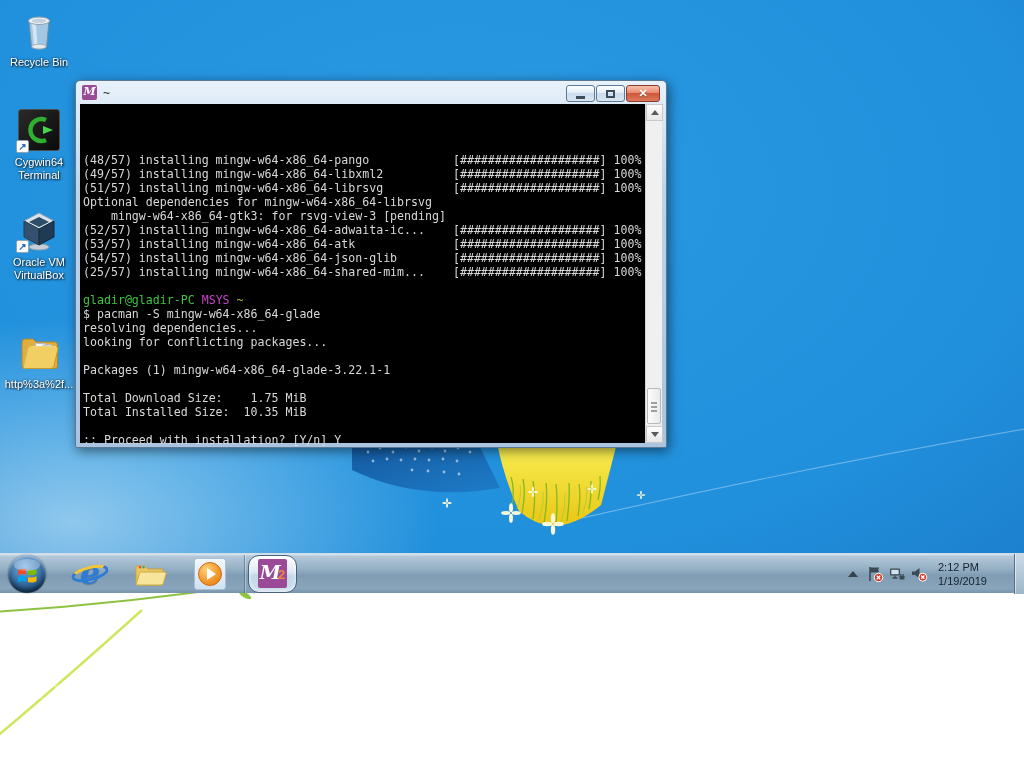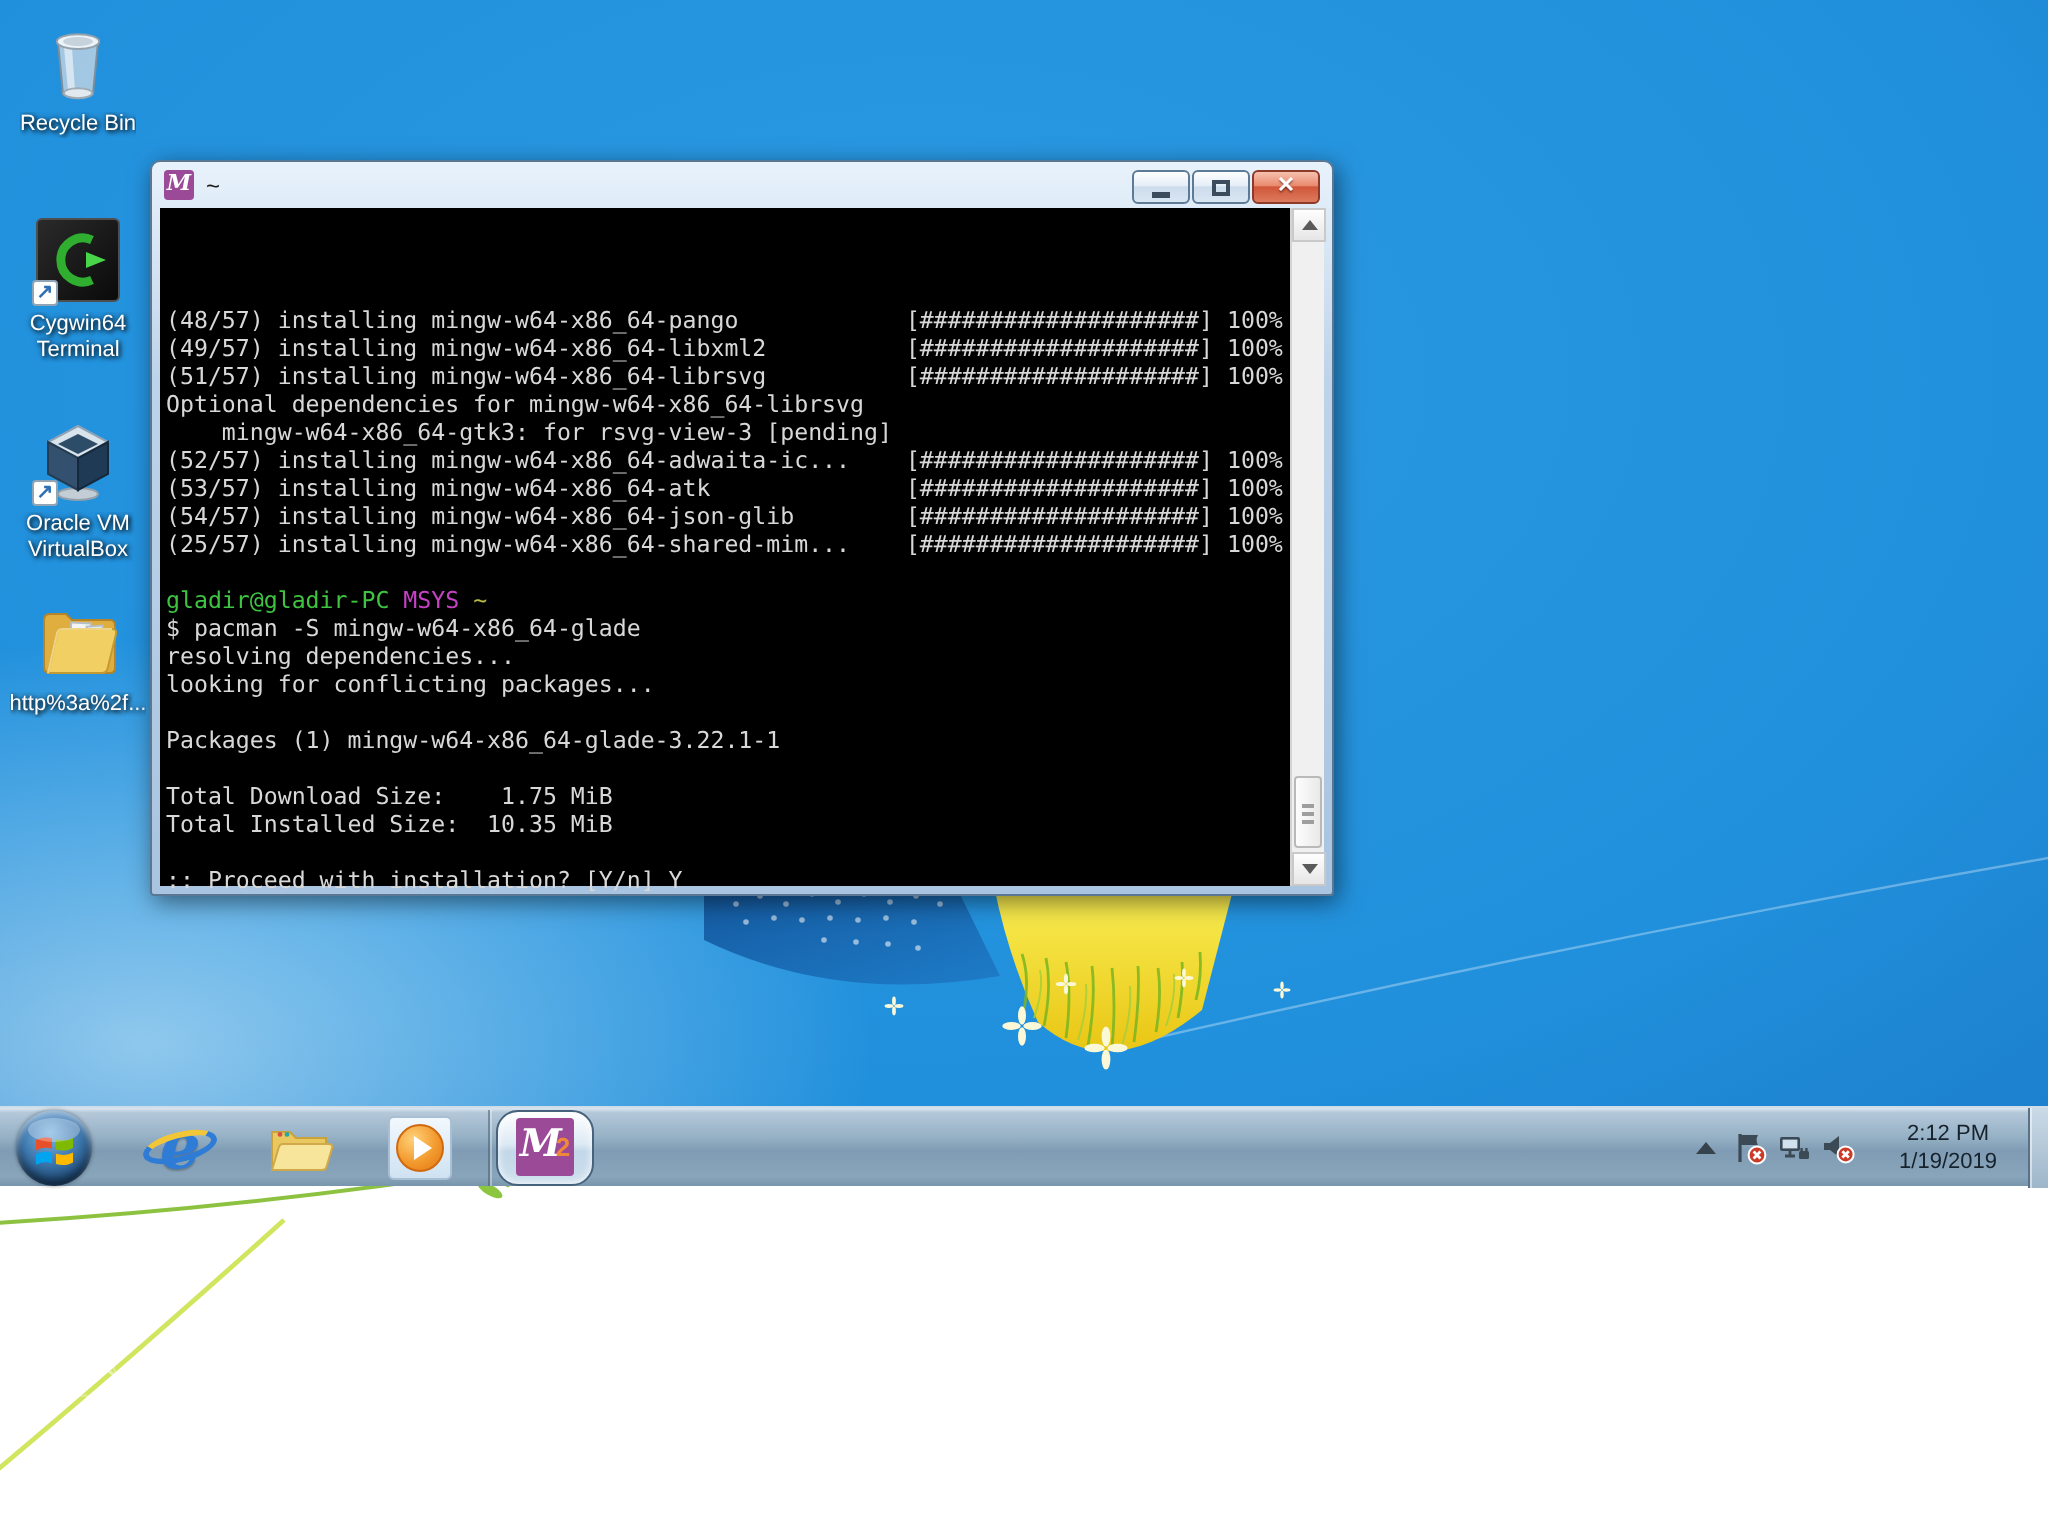--- a/index.html
+++ b/index.html
@@ -7,21 +7,21 @@
   .desktop {
     position:relative; width:1024px; height:593px;
     background:
       radial-gradient(ellipse 760px 420px at 7% 88%, rgba(235,250,255,.55), rgba(235,250,255,0) 48%),
       radial-gradient(ellipse 1500px 950px at 45% 32%, #2b9ae4 0%, #2190dc 38%, #176fc0 72%, #0e5aa6 100%);
   }
   .wp-art { position:absolute; inset:0; pointer-events:none; }
 
   
   .dicon { position:absolute; left:0; width:78px; display:flex; flex-direction:column; align-items:center; cursor:default; }
-  .di-0 { top:6px; } .di-1 { top:106px; } .di-2 { top:206px; } .di-3 { top:296px; }
+  .di-0 { top:6px; } .di-1 { top:106px; } .di-2 { top:206px; } .di-3 { top:328px; }
   .dicon .glyph { position:relative; width:48px; height:48px; display:flex; align-items:center; justify-content:center; }
   .dicon .dlabel {
     margin-top:2px; max-width:74px; text-align:center; color:#fff; font-size:11px; line-height:13px;
     text-shadow:1px 1px 2px rgba(0,0,0,.85), 0 0 3px rgba(0,0,0,.6);
     overflow:hidden; text-overflow:ellipsis; white-space:normal;
   }
   .di-3 .dlabel { white-space:nowrap; }
   .sc-badge {
     position:absolute; left:1px; bottom:1px; width:13px; height:13px; background:#fff;
     border:1px solid #90a4b6; border-radius:2px; font-size:10px; line-height:11px; font-weight:bold;
@@ -92,21 +92,21 @@
   .ie-wrap { position:relative; width:36px; height:36px; }
   .ie-e { position:absolute; left:8px; top:-1px; font:italic bold 32px/36px "DejaVu Serif",serif; color:#2f7cd6; text-shadow:0 1px 1px rgba(0,0,0,.25); }
   .ie-ring { position:absolute; left:-1px; top:10px; width:38px; height:15px; border:3px solid #2f7cd6; border-radius:50%; transform:rotate(-14deg); border-top-color:#f3c637; }
 
   .wmp-box { width:32px; height:32px; border:1px solid #a8bfd4; border-radius:3px; background:linear-gradient(180deg,#f2f8fd,#cfe2f2); display:flex; align-items:center; justify-content:center; }
   .wmp-circ { width:24px; height:24px; border-radius:50%; background:radial-gradient(circle at 35% 30%, #ffd27a, #f29a2e 55%, #e27612); border:1px solid #cf6a10; display:flex; align-items:center; justify-content:center; }
   .wmp-tri { width:0; height:0; border-left:9px solid #fff; border-top:6px solid transparent; border-bottom:6px solid transparent; margin-left:3px; }
 
   .tray { margin-left:auto; display:flex; align-items:center; height:40px; }
   .tray-ico { width:22px; height:40px; display:flex; align-items:center; justify-content:center; }
-  .clock { width:72px; text-align:center; font-size:11px; line-height:14px; color:#16222c; margin:0 4px 0 8px; }
+  .clock { width:72px; font-size:11px; line-height:14px; color:#16222c; margin:0 4px 0 8px; }
   .show-desktop { width:10px; height:40px; border-left:1px solid #5a7288; background:linear-gradient(180deg,#cbdae7,#9db6c9); box-shadow:inset 1px 0 0 rgba(255,255,255,.5); }
 </style>
 </head>
 <body>
 
 <div class="desktop">
 
   <svg class="wp-art" viewBox="0 0 1024 767" xmlns="http://www.w3.org/2000/svg">
     <defs>
       <linearGradient id="ygrad" x1="0" y1="0" x2="0" y2="1">

